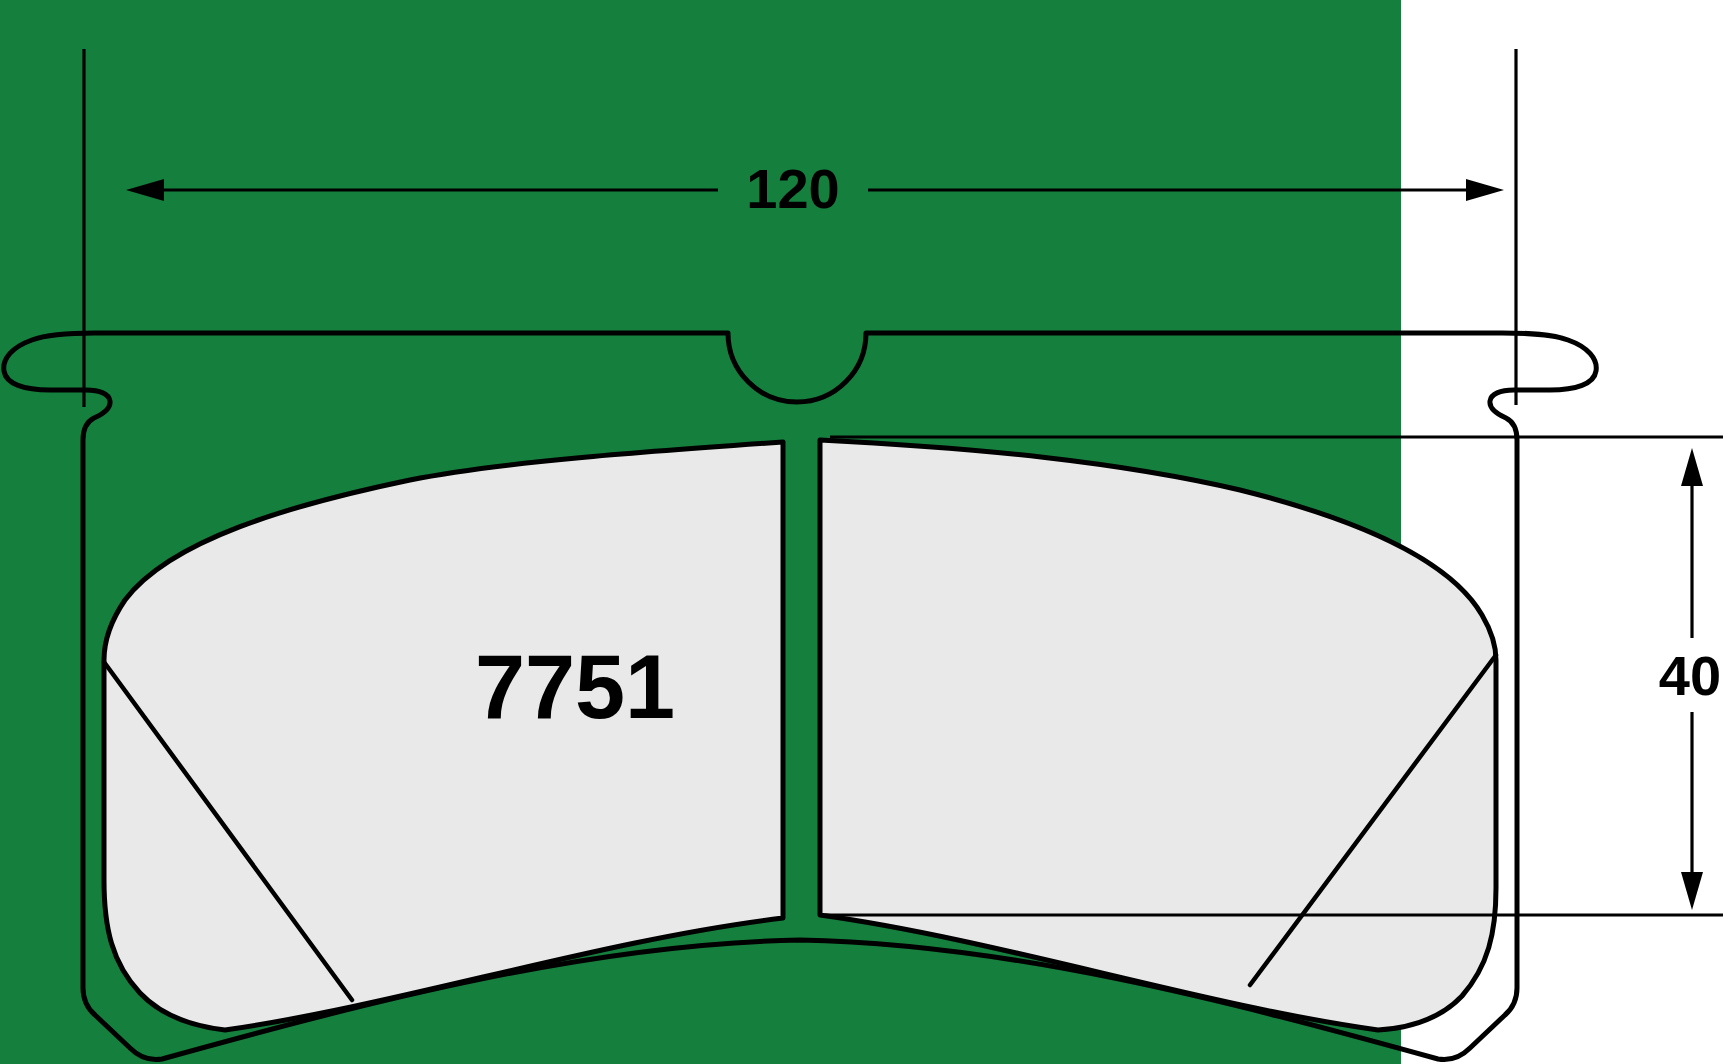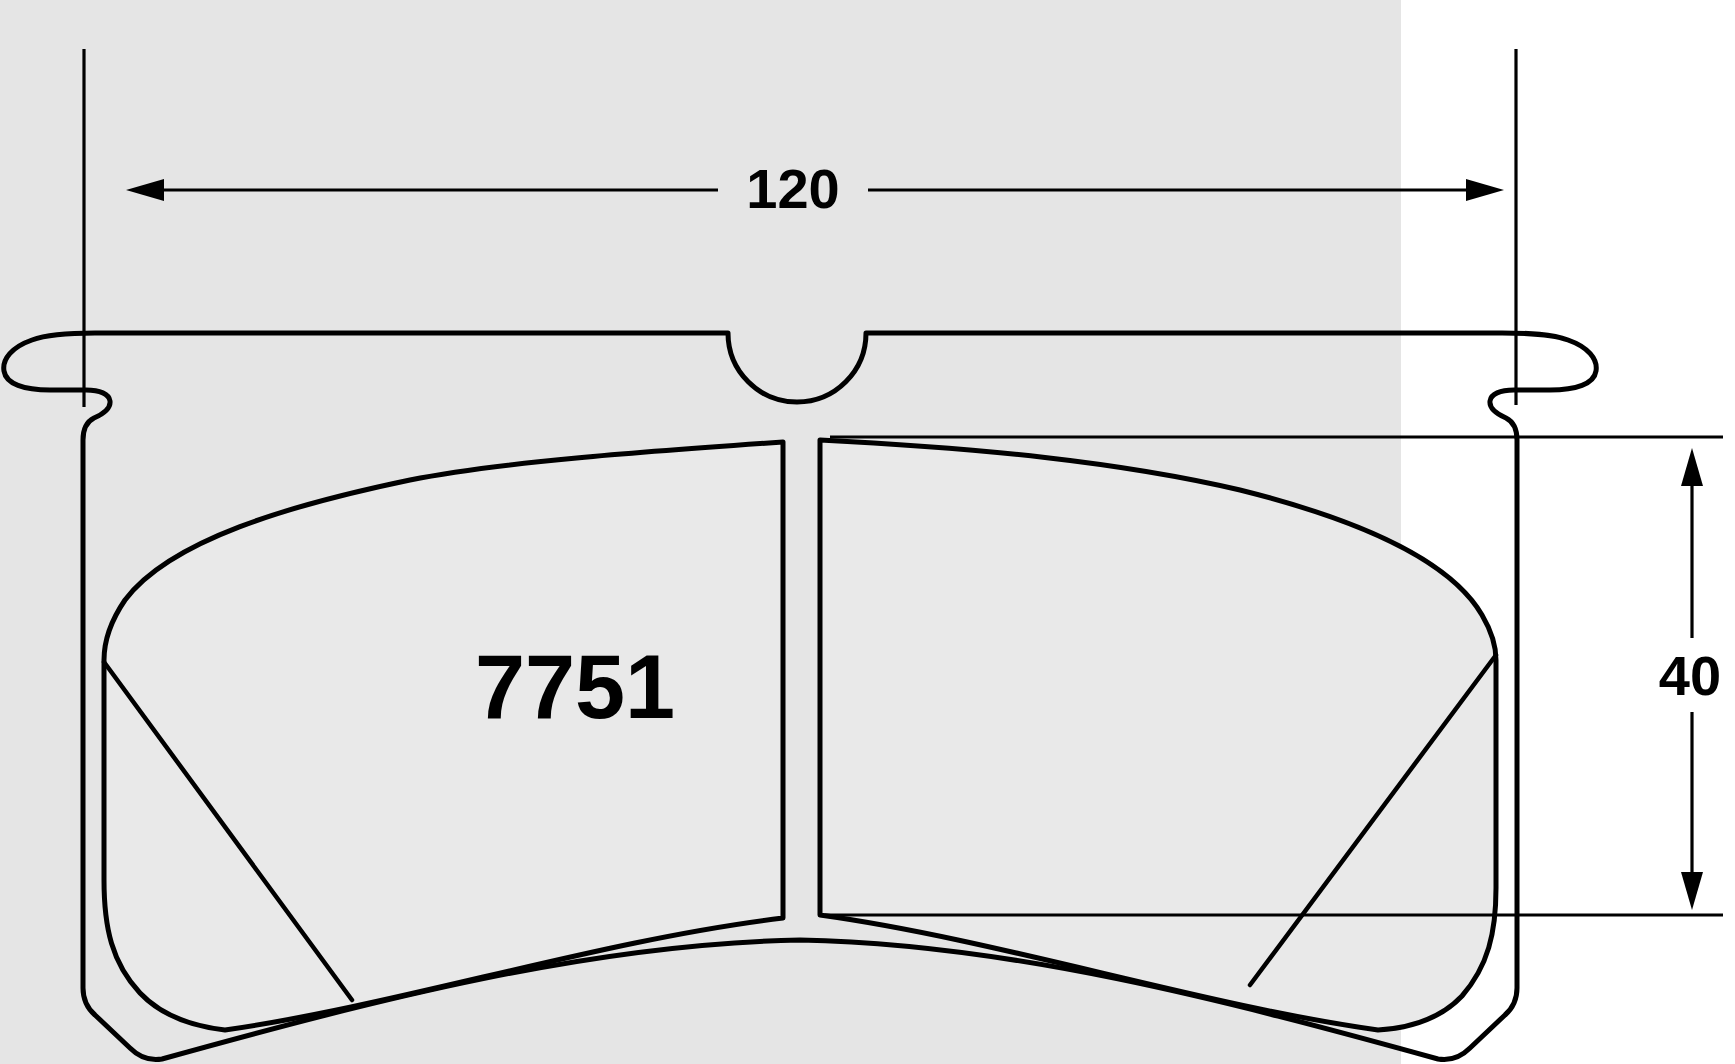--- a/index.html
+++ b/index.html
@@ -8,21 +8,21 @@
     background: #ffffff;
     width: 1735px;
     height: 1064px;
     overflow: hidden;
     font-family: "Liberation Sans", sans-serif;
   }
   .drawing-wrap {
     position: relative;
     width: 1401px;
     height: 1064px;
-    background: #e5e5e5;
+    background: #15803d;
   }
   svg { display: block; }
   .plate {
     fill: none;
     stroke: #000000;
     stroke-width: 5;
     stroke-linejoin: round;
     stroke-linecap: round;
   }
   .friction {

